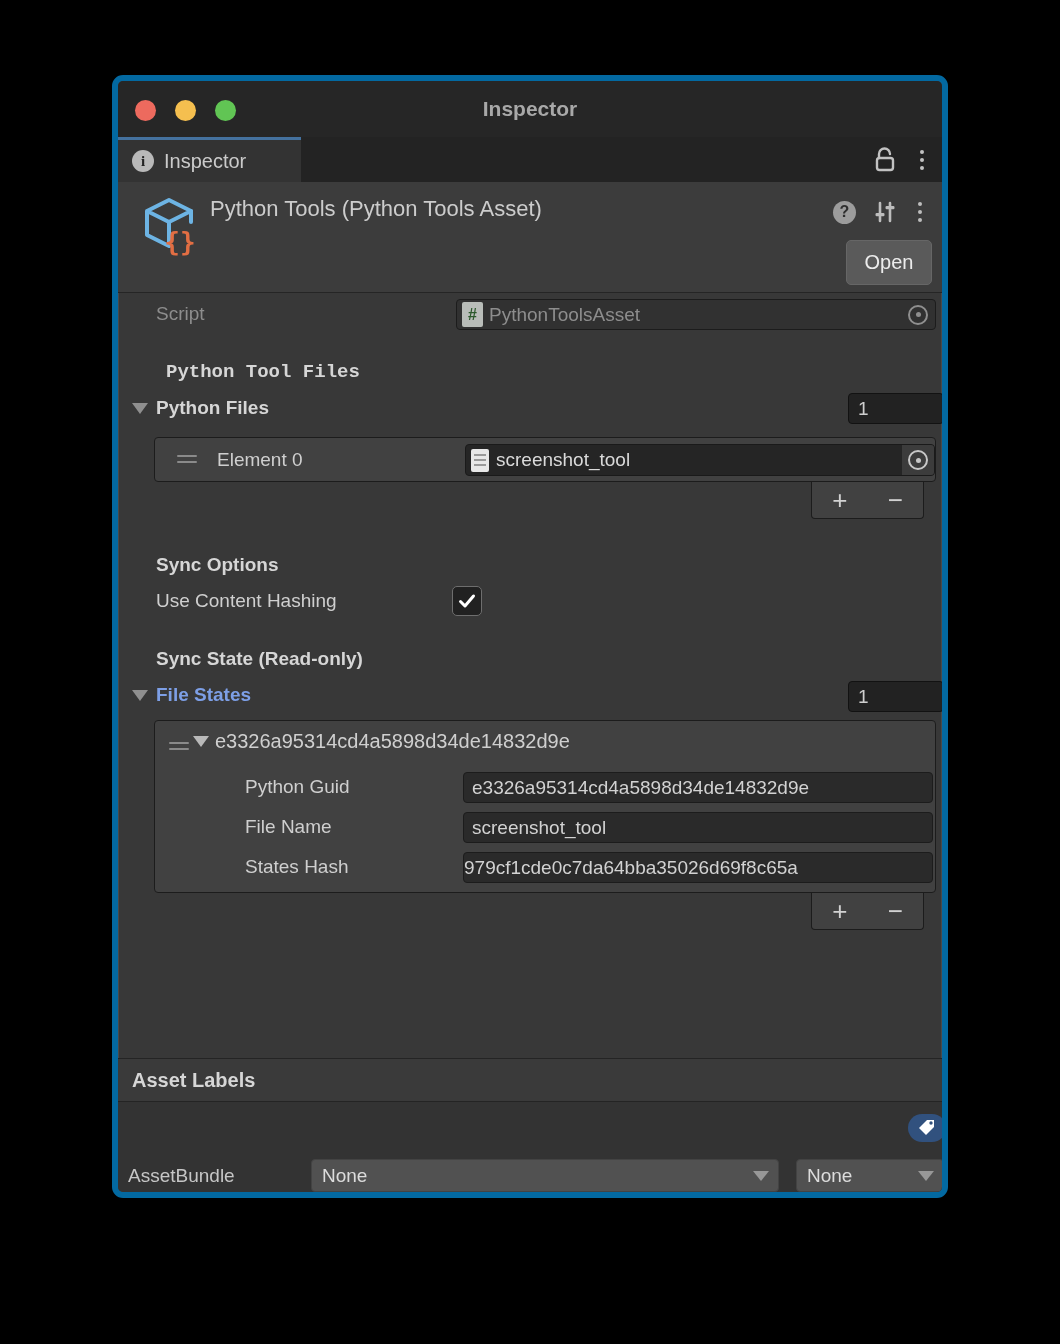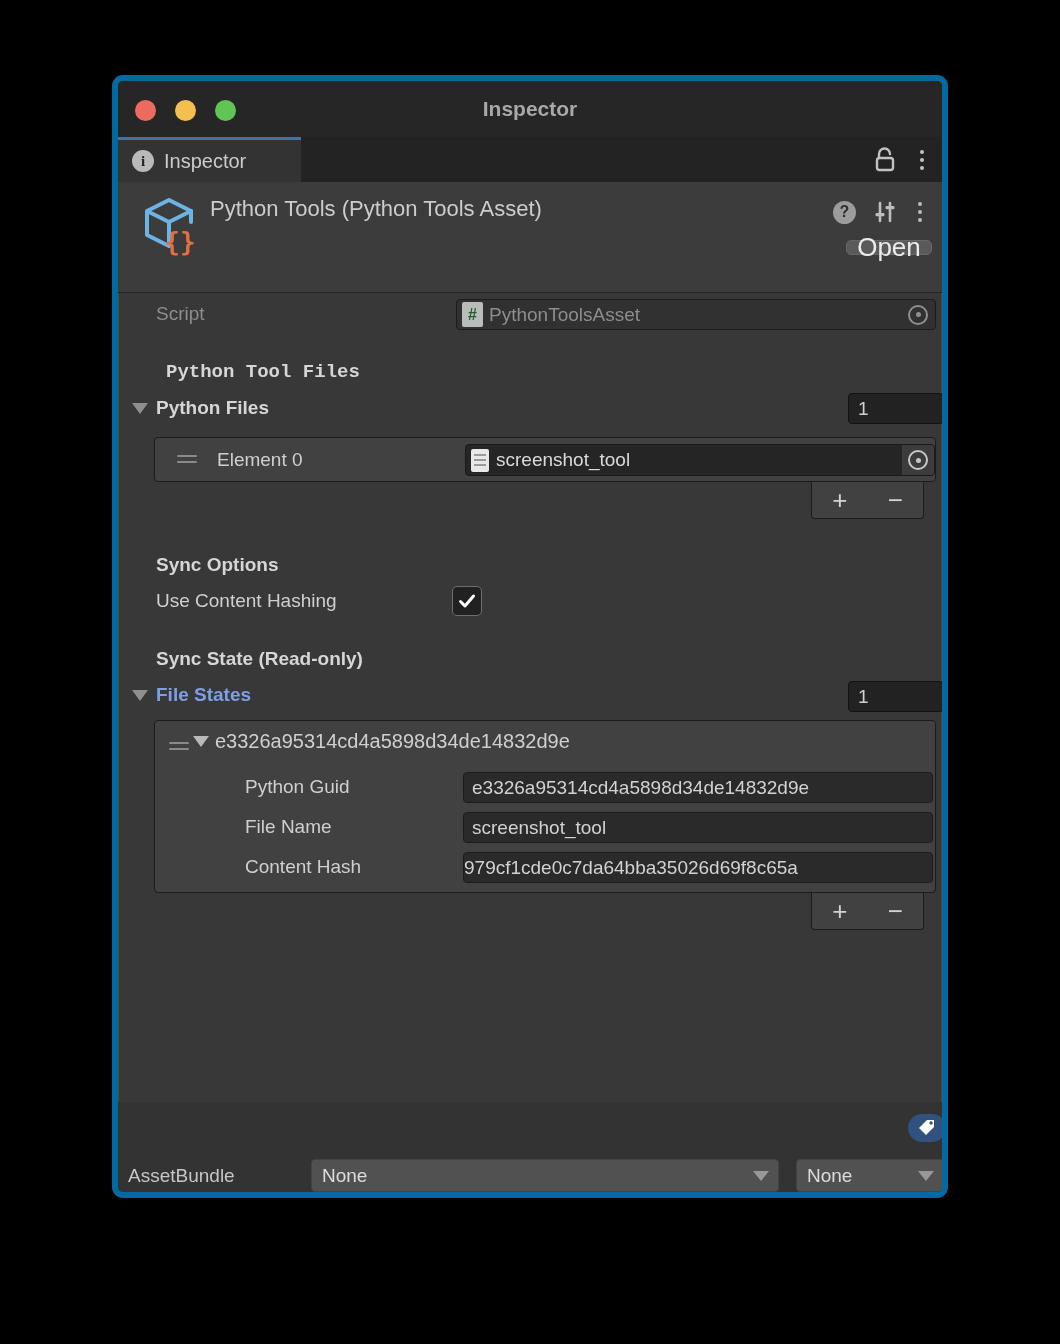--- a/index.html
+++ b/index.html
@@ -29,22 +29,22 @@
   .kebab i{width:4px;height:4px;border-radius:50%;background:#c2c2c2;}
 
   
   .comp-header{position:absolute;left:0;top:101px;width:100%;height:111px;background:#3c3c3c;border-bottom:1px solid #252525;box-sizing:border-box;}
   .asset-icon{position:absolute;left:20px;top:13px;width:62px;height:62px;}
   .comp-title{position:absolute;left:92px;top:14px;color:#cccccc;font-size:22px;}
   .hdr-icons{position:absolute;right:16px;top:16px;display:flex;align-items:center;gap:17px;}
   .help-badge{width:23px;height:23px;border-radius:50%;background:#9c9c9c;color:#2e2e2e;font-weight:bold;font-size:16px;
               display:flex;align-items:center;justify-content:center;}
   .kebab2 i{background:#bdbdbd;}
-  .open-btn{position:absolute;right:10px;top:58px;width:86px;height:15px;background:#5a5a5a;border:1px solid #666;
-            border-radius:5px;color:#ececec;font-size:26px;display:flex;align-items:center;justify-content:center;box-sizing:border-box;}
+  .open-btn{position:absolute;right:10px;top:58px;width:86px;height:45px;background:#5a5a5a;border:1px solid #666;
+            border-radius:5px;color:#ececec;font-size:20px;display:flex;align-items:center;justify-content:center;box-sizing:border-box;}
 
   
   .label{position:absolute;color:#cfcfcf;font-size:19px;}
   .label-bold{font-weight:bold;color:#d6d6d6;}
   .label-dim{color:#8d8d8d;}
   .label-blue{color:#7d9fe6;font-weight:bold;}
 
   .foldout{position:absolute;width:0;height:0;border-left:8px solid transparent;border-right:8px solid transparent;border-top:11px solid #8f8f8f;}
 
   .tfield{position:absolute;background:#2a2a2a;border:1px solid #1c1c1c;border-radius:4px;box-sizing:border-box;
@@ -216,30 +216,33 @@
       <span class="label" style="left:90px;top:55px;position:absolute;">Python Guid</span>
       <div class="tfield" style="left:308px;top:51px;width:470px;height:31px;padding-left:8px;">
         <span>e3326a95314cd4a5898d34de14832d9e</span>
       </div>
 
       <span class="label" style="left:90px;top:95px;position:absolute;">File Name</span>
       <div class="tfield" style="left:308px;top:91px;width:470px;height:31px;padding-left:8px;">
         <span>screenshot_tool</span>
       </div>
 
-      <span class="label" style="left:90px;top:135px;position:absolute;">Content Hash</span>
+      <span class="label" style="left:90px;top:135px;position:absolute;">States Hash</span>
       <div class="tfield" style="left:308px;top:131px;width:470px;height:31px;">
         <span>979cf1cde0c7da64bba35026d69f8c65a</span>
       </div>
     </div>
     <div class="list-footer" style="left:693px;top:812px;">
       <span class="btn">+</span>
       <span class="btn">−</span>
     </div>
 
+    <div class="al-band">
+      <span class="al-title">Asset Labels</span>
+    </div>
     <div class="footer-area"></div>
     <div class="tag-pill">
       <svg width="22" height="22" viewBox="0 0 22 22">
         <path d="M11 3 H18 V10 L10 18 L3 11 Z" fill="#ffffff"></path>
         <circle cx="15" cy="6" r="1.7" fill="#31517e"></circle>
       </svg>
     </div>
     <span class="label" style="left:10px;top:1084px;color:#c6c6c6;">AssetBundle</span>
     <div class="dropdown" style="left:193px;top:1078px;width:468px;">
       <span>None</span>

